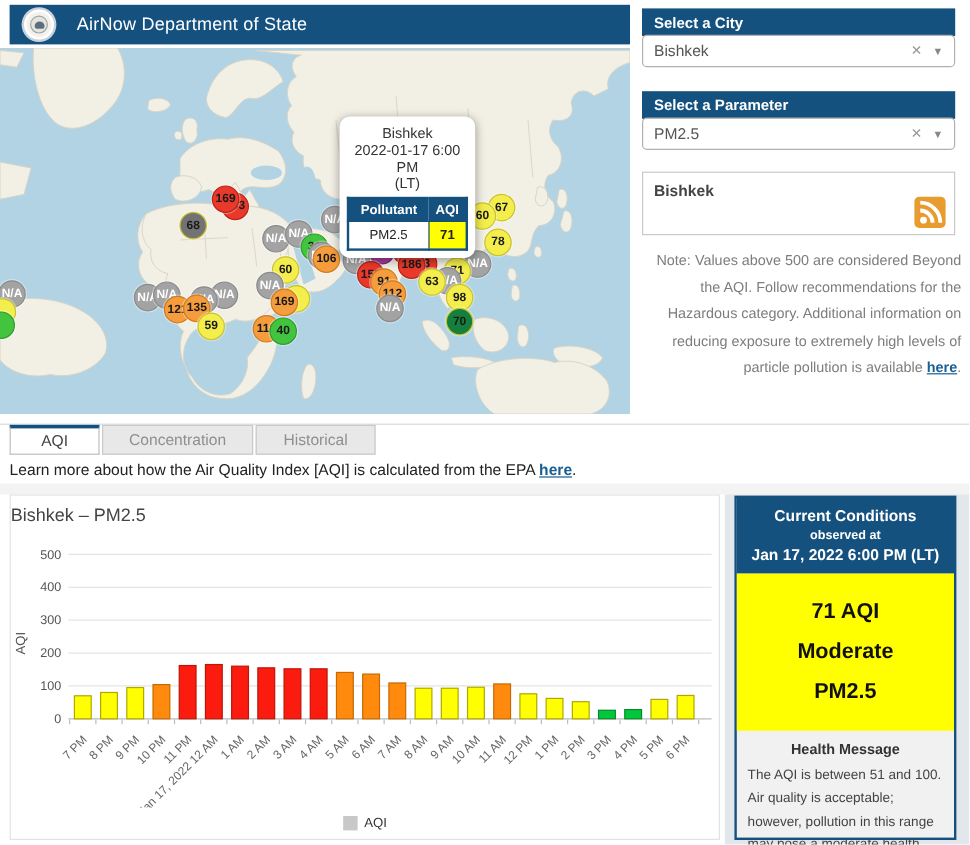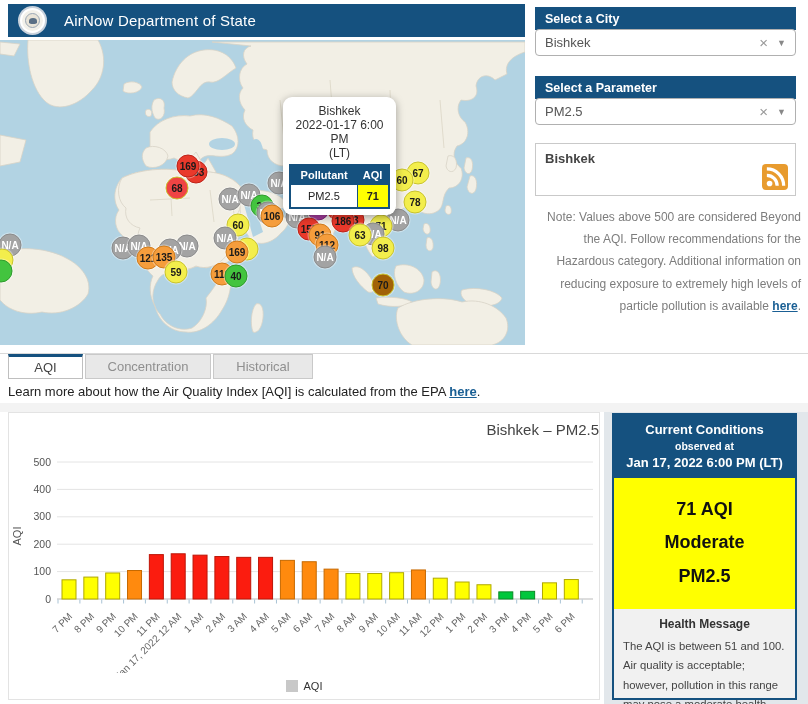--- a/index.html
+++ b/index.html
@@ -68,21 +68,21 @@
   #tab-conc { left:85px; width:126px; }
   #tab-hist { left:213px; width:100px; }
 
   .learn { position:absolute; left:8px; top:384px; font-size:13px; color:#222; }
 
   .gray-band { position:absolute; left:0; top:403px; width:808px; height:9px; background:#f3f3f3; }
 
   
   .chart-panel { position:absolute; left:8px; top:412px; width:592px; height:288px; background:#fff;
     border:1px solid #e3e3e3; }
-  .chart-title { position:absolute; left:0; top:8px; width:100%; text-align:right;
+  .chart-title { position:absolute; left:0; top:8px; width:100%; text-align:left;
     font-size:15px; color:#444; }
   #chart-svg { position:absolute; left:0; top:28px; }
   .chart-legend { position:absolute; left:0; bottom:7px; width:100%; display:flex;
     align-items:center; justify-content:center; gap:6px; }
   .legend-swatch { width:12px; height:12px; background:#c8c8c8; display:inline-block; }
   .chart-legend span.lab { font-size:11px; color:#333; }
 
   
   .right-col { position:absolute; left:604px; top:412px; width:204px; height:292px; background:#e2e7eb; }
   .cc-panel { position:absolute; left:612px; top:413px; width:185px; height:287px;
@@ -179,21 +179,21 @@
       </g>
 
       <g stroke="#d9d2c2" stroke-width="0.7" fill="none">
         <path d="M150,160 L190,158 M170,140 L172,176 M210,150 L214,182 M232,160 L236,188"></path>
         <path d="M280,60 L284,100 M330,40 L334,92 M390,50 L392,100 M440,60 L444,108"></path>
       </g>
     </svg>
     <div id="map-markers">
         <div class="marker" style="left: 196px; top: 132px; background: rgb(233, 57, 43); border: 1px solid rgb(189, 35, 24);">153</div>
         <div class="marker" style="left: 188px; top: 126px; background: rgb(233, 57, 43); border: 1px solid rgb(189, 35, 24);">169</div>
-        <div class="marker" style="left: 177px; top: 148px; background: #ef4444; border: 1px solid rgb(201, 195, 46); text-align: center;">68</div>
+        <div class="marker" style="left: 161px; top: 148px; background: #737373; border: 1px solid rgb(201, 195, 46); text-align: center;">68</div>
         <div class="marker na" style="left: 10px; top: 205px; background: rgb(163, 163, 163); border: 1px solid rgb(139, 139, 139);">N/A</div>
         <div class="marker" style="left: 2px; top: 220px; background: rgb(243, 238, 76); border: 1px solid rgb(201, 195, 46);"></div>
         <div class="marker" style="left: 1px; top: 231px; background: rgb(67, 196, 63); border: 1px solid rgb(47, 156, 44);"></div>
         <div class="marker na" style="left: 123px; top: 208px; background: rgb(163, 163, 163); border: 1px solid rgb(139, 139, 139);">N/A</div>
         <div class="marker na" style="left: 139px; top: 206px; background: rgb(163, 163, 163); border: 1px solid rgb(139, 139, 139);">N/A</div>
         <div class="marker na" style="left: 187px; top: 206px; background: rgb(163, 163, 163); border: 1px solid rgb(139, 139, 139);">N/A</div>
         <div class="marker na" style="left: 170px; top: 210px; background: rgb(163, 163, 163); border: 1px solid rgb(139, 139, 139);">N/A</div>
         <div class="marker" style="left: 148px; top: 218px; background: rgb(245, 157, 60); border: 1px solid rgb(208, 124, 28);">121</div>
         <div class="marker" style="left: 164px; top: 217px; background: rgb(245, 157, 60); border: 1px solid rgb(208, 124, 28);">135</div>
         <div class="marker" style="left: 176px; top: 232px; background: rgb(243, 238, 76); border: 1px solid rgb(201, 195, 46);">59</div>
@@ -226,21 +226,21 @@
         <div class="marker na" style="left: 325px; top: 217px; background: rgb(163, 163, 163); border: 1px solid rgb(139, 139, 139);">N/A</div>
         <div class="marker" style="left: 383px; top: 114px; background: rgb(245, 157, 60); border: 1px solid rgb(208, 124, 28);">130</div>
         <div class="marker" style="left: 418px; top: 133px; background: rgb(243, 238, 76); border: 1px solid rgb(201, 195, 46);">67</div>
         <div class="marker" style="left: 402px; top: 140px; background: rgb(243, 238, 76); border: 1px solid rgb(201, 195, 46);">60</div>
         <div class="marker" style="left: 415px; top: 162px; background: rgb(243, 238, 76); border: 1px solid rgb(201, 195, 46);">78</div>
         <div class="marker na" style="left: 398px; top: 180px; background: rgb(163, 163, 163); border: 1px solid rgb(139, 139, 139);">N/A</div>
         <div class="marker" style="left: 381px; top: 186px; background: rgb(243, 238, 76); border: 1px solid rgb(201, 195, 46);">71</div>
         <div class="marker na" style="left: 373px; top: 194px; background: rgb(163, 163, 163); border: 1px solid rgb(139, 139, 139);">N/A</div>
         <div class="marker" style="left: 360px; top: 195px; background: rgb(243, 238, 76); border: 1px solid rgb(201, 195, 46);">63</div>
         <div class="marker" style="left: 383px; top: 208px; background: rgb(243, 238, 76); border: 1px solid rgb(201, 195, 46);">98</div>
-        <div class="marker" style="left: 383px; top: 245px; background: #a16207; border: 1px solid rgb(201, 195, 46); text-align: right;">70</div>
+        <div class="marker" style="left: 383px; top: 228px; background: #15803d; border: 1px solid rgb(201, 195, 46); text-align: right;">70</div>
       </div>
     <div class="popup-tail"></div>
     <div class="map-popup">
       <div class="city">Bishkek</div>
       <div class="dt">2022-01-17 6:00 PM</div>
       <div class="dt">(LT)</div>
       <table class="popup-table">
         <tbody>
             <tr>
           <th>Pollutant</th>

